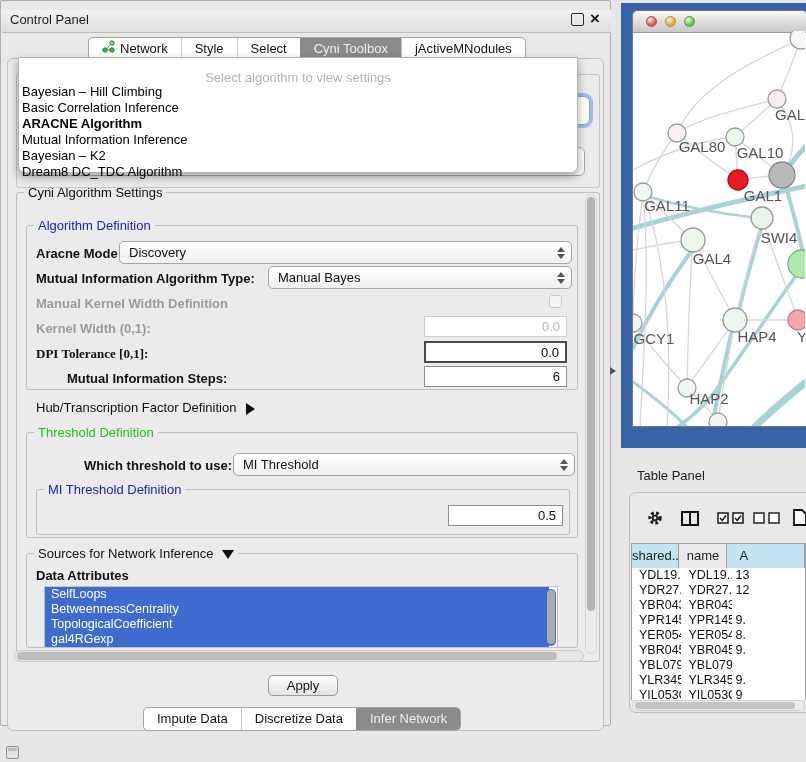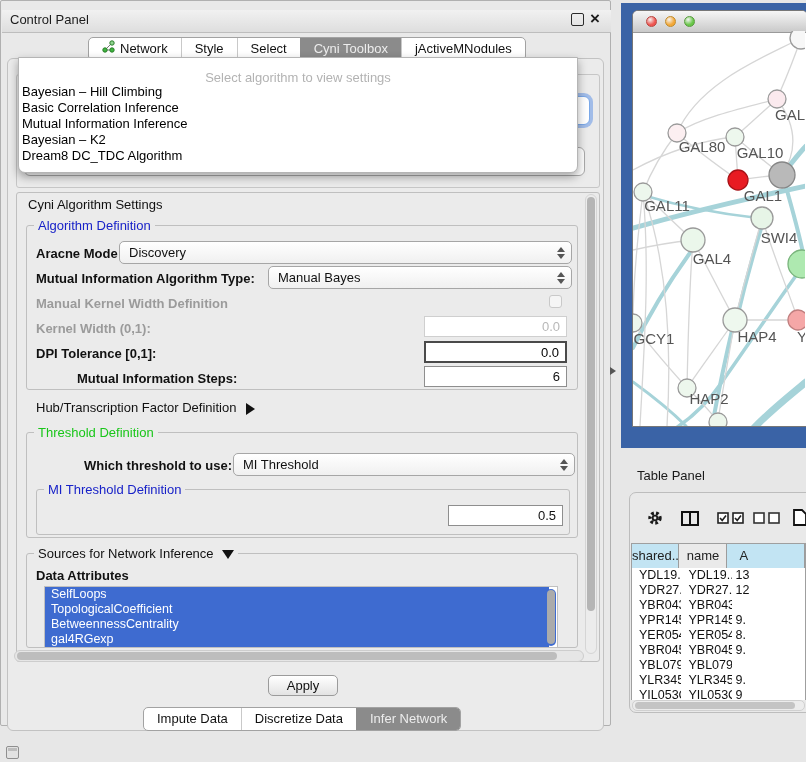--- a/index.html
+++ b/index.html
@@ -160,28 +160,29 @@
 
   <div class="frag-fset"></div>
   <div class="frag-combo1"></div>
   <div class="frag-combo2"></div>
 
   <div class="popup">
     <div class="prompt">Select algorithm to view settings</div>
     <div id="popup-items">
         <div class="pitem">Bayesian – Hill Climbing</div>
         <div class="pitem">Basic Correlation Inference</div>
+        <div class="pitem b">ARACNE Algorithm</div>
         <div class="pitem">Mutual Information Inference</div>
         <div class="pitem">Bayesian – K2</div>
         <div class="pitem">Dream8 DC_TDC Algorithm</div>
       </div>
   </div>
 
   <div class="fset" style="left:16px;top:192px;width:584px;height:470px;"></div>
-  <div class="legend" style="left:24px;top:186px;margin-top:12px;">Cyni Algorithm Settings</div>
+  <div class="legend" style="left:24px;top:186px;">Cyni Algorithm Settings</div>
 
   <div class="vscroll" style="left:585px;top:194px;height:460px;">
     <div class="vthumb" style="top:2px;height:414px;"></div>
   </div>
 
   <div class="fset" style="left:26px;top:225px;width:552px;height:165px;"></div>
   <div class="legend blue" style="left:34px;top:219px;">Algorithm Definition</div>
 
   <div class="lbl b" style="left:36px;top:246px;">Aracne Mode:</div>
   <div class="combo" style="left:119px;top:241px;width:453px;height:23px;">
@@ -200,24 +201,24 @@
         <div class="arr-dn"></div>
       </div>
   </div>
 
   <div class="lbl b gray" style="left:36px;top:296px;">Manual Kernel Width Definition</div>
   <div class="chk" style="left:549px;top:295px;"></div>
 
   <div class="lbl b gray" style="left:36px;top:321px;">Kernel Width (0,1):</div>
   <div class="tfield dis" style="left:424px;top:316px;width:143px;height:21px;">0.0</div>
 
-  <div class="lbl b" style="left:36px;top:346px;">DPI Tolerance [0,1]:</div>
+  <div class="lbl b" style="left:36px;top:346px;font-family:Liberation Serif, serif;">DPI Tolerance [0,1]:</div>
   <div class="tfield focus" style="left:424px;top:341px;width:143px;height:22px;">0.0</div>
 
-  <div class="lbl b" style="left:32px;top:371px;padding-left:45px;">Mutual Information Steps:</div>
+  <div class="lbl b" style="left:22px;top:371px;padding-left:45px;">Mutual Information Steps:</div>
   <div class="tfield" style="left:424px;top:366px;width:143px;height:21px;">6</div>
 
   <div class="lbl" style="left:36px;top:400px;">
     <span>Hub/Transcription Factor Definition</span><span class="tri-right"></span>
   </div>
 
   <div class="fset" style="left:26px;top:432px;width:552px;height:106px;"></div>
   <div class="legend green" style="left:34px;top:426px;">Threshold Definition</div>
 
   <div class="lbl b" style="left:84px;top:458px;">Which threshold to use:</div>
@@ -235,22 +236,22 @@
 
   <div class="fset" style="left:26px;top:553px;width:552px;height:95px;"></div>
   <div class="legend" style="left:34px;top:547px;">
     <span>Sources for Network Inference</span><span class="tri-down"></span>
   </div>
   <div class="lbl b" style="left:36px;top:568px;">Data Attributes</div>
 
   <div class="listbox" style="left:44px;top:586px;width:514px;height:62px;">
     <div id="attr-items">
         <div class="litem">SelfLoops</div>
+        <div class="litem">BetweennessCentrality</div>
         <div class="litem">TopologicalCoefficient</div>
-        <div class="litem">BetweennessCentrality</div>
         <div class="litem">gal4RGexp</div>
       </div>
     <div class="list-vscroll">
         <div class="list-vthumb"></div>
       </div>
   </div>
 
   <div class="hscroll" style="left:14px;top:650px;width:570px;">
     <div class="hthumb" style="left:2px;width:540px;"></div>
   </div>

